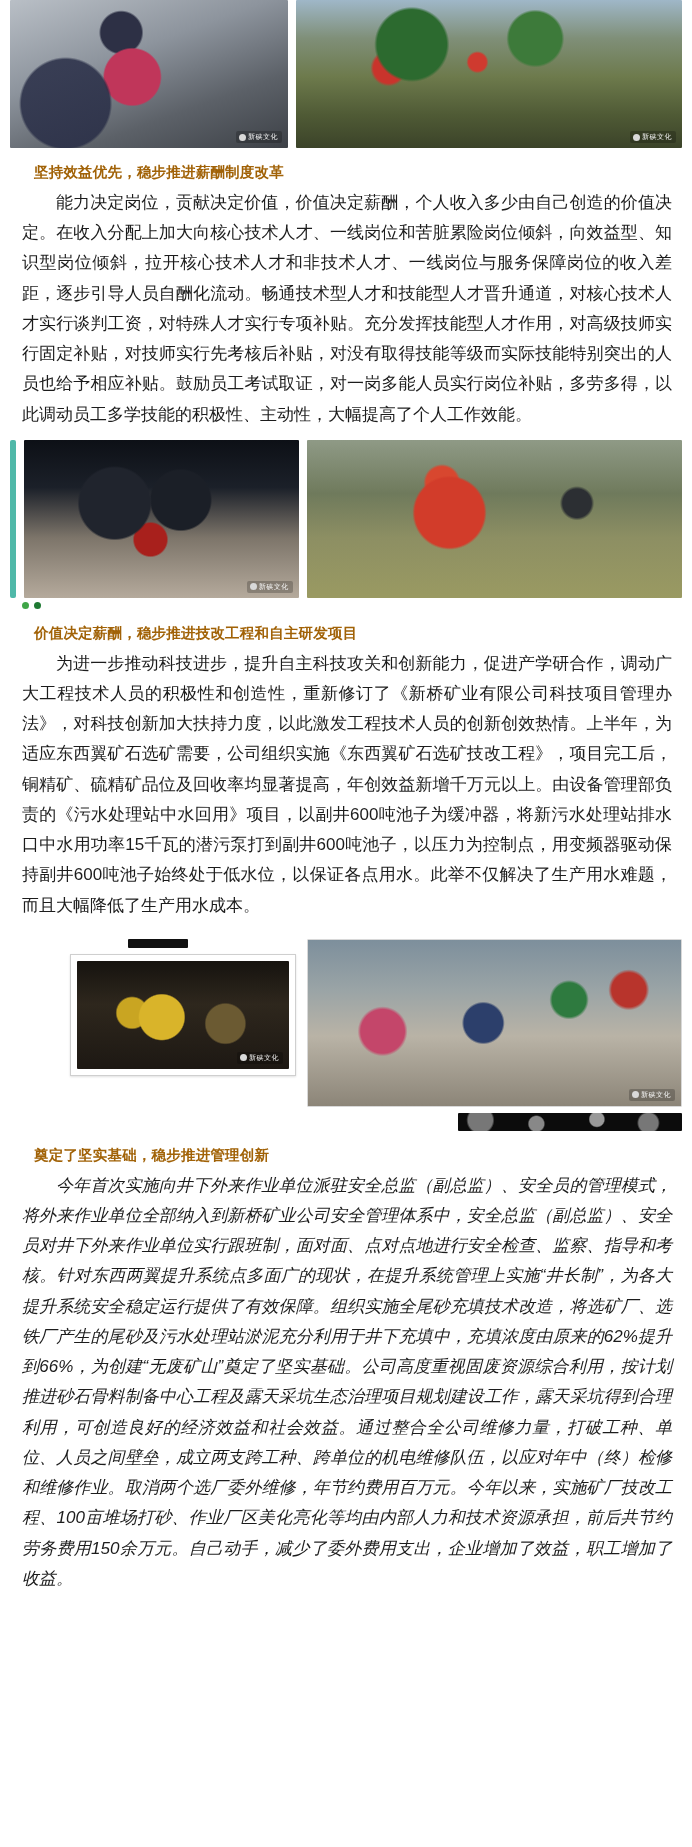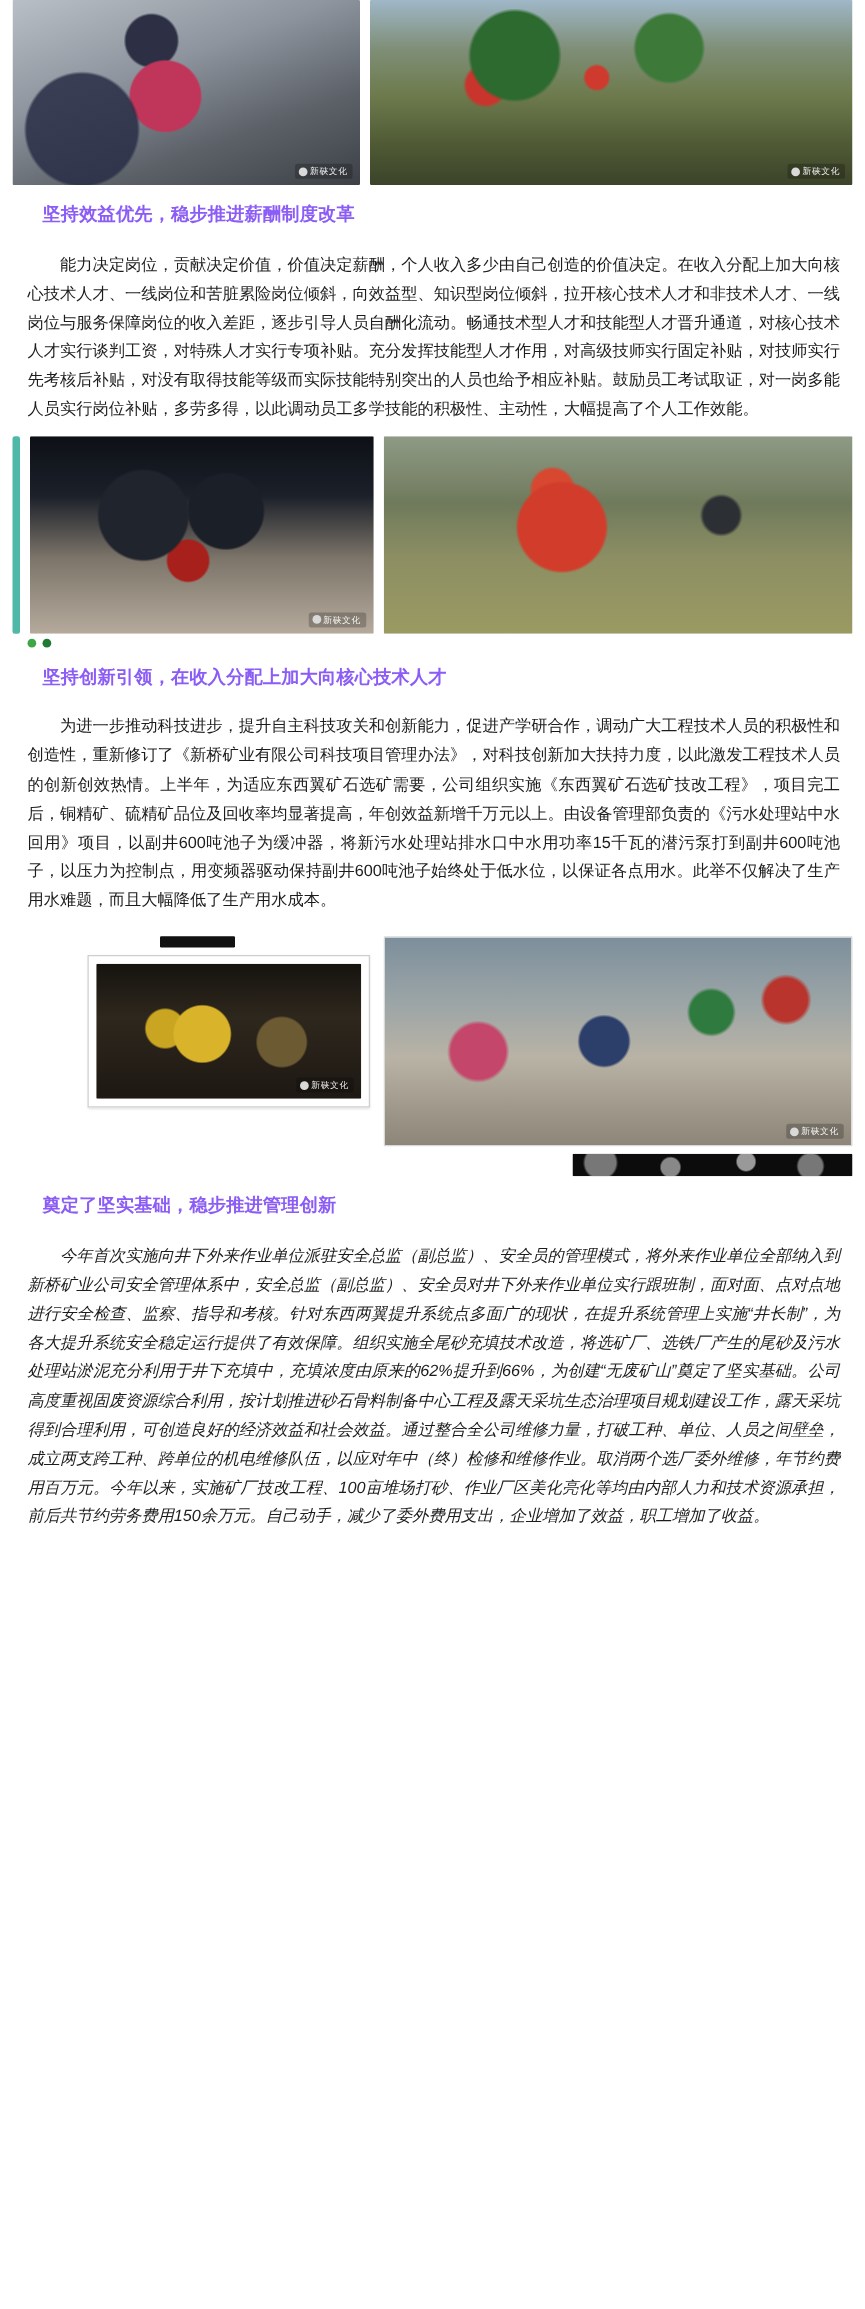--- a/index.html
+++ b/index.html
@@ -54,36 +54,36 @@
     top: 50%;
     width: 7px;
     height: 7px;
     margin-top: -3.5px;
     border-radius: 50%;
     background: #d9d9d9;
   }
 
   
   .heading {
-    color: #8b5cf6;
+    color: #a16207;
     font-weight: bold;
     font-size: 14.5px;
     line-height: 1.5;
     padding: 14px 22px 4px 34px;
     letter-spacing: 0.2px;
   }
   .para {
-    font-size: 13px;
+    font-size: 17px;
     line-height: 1.78;
     color: #1c1c1c;
     text-align: justify;
     text-justify: inter-ideograph;
     padding: 0 20px 0 22px;
     text-indent: 2em;
-    margin: 12px 0 4px 0;
+    margin: 0 0 4px 0;
   }
   .para.last { padding-bottom: 6px; font-style: italic; }
 
   
   .markers {
     display: flex;
     gap: 5px;
     padding: 4px 0 0 22px;
     align-items: center;
   }
@@ -201,21 +201,21 @@
     <div class="photo ph-fire" style="width:278px;height:158px;">
       <span class="wm">新硖文化</span>
     </div>
     <div class="photo ph-survey" style="width:380px;height:158px;"></div>
   </div>
   <div class="markers">
     <span class="marker-dot"></span>
     <span class="marker-dot b"></span>
   </div>
 
-  <div class="heading">坚持创新引领，在收入分配上加大向核心技术人才</div>
+  <div class="heading">价值决定薪酬，稳步推进技改工程和自主研发项目</div>
   <p class="para">为进一步推动科技进步，提升自主科技攻关和创新能力，促进产学研合作，调动广大工程技术人员的积极性和创造性，重新修订了《新桥矿业有限公司科技项目管理办法》，对科技创新加大扶持力度，以此激发工程技术人员的创新创效热情。上半年，为适应东西翼矿石选矿需要，公司组织实施《东西翼矿石选矿技改工程》，项目完工后，铜精矿、硫精矿品位及回收率均显著提高，年创效益新增千万元以上。由设备管理部负责的《污水处理站中水回用》项目，以副井600吨池子为缓冲器，将新污水处理站排水口中水用功率15千瓦的潜污泵打到副井600吨池子，以压力为控制点，用变频器驱动保持副井600吨池子始终处于低水位，以保证各点用水。此举不仅解决了生产用水难题，而且大幅降低了生产用水成本。</p>
 
   <div style="position:relative;padding:14px 10px 0 10px;">
     <div style="display:flex;gap:8px;align-items:flex-start;">
       <div style="width:292px;">
         <div class="blackbar" style="width:60px;margin:0 0 6px 118px;"></div>
         <div class="framed" style="width:226px;margin-left:60px;">
           <div class="photo ph-mine" style="width:100%;height:108px;">
             <span class="wm">新硖文化</span>
           </div>

